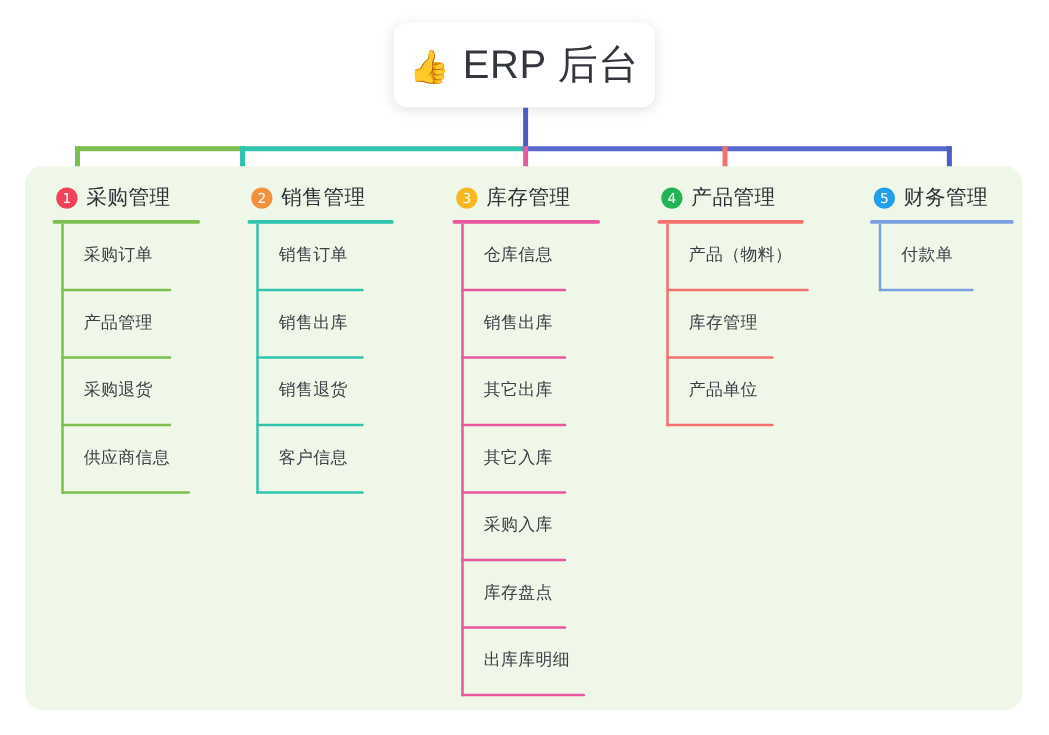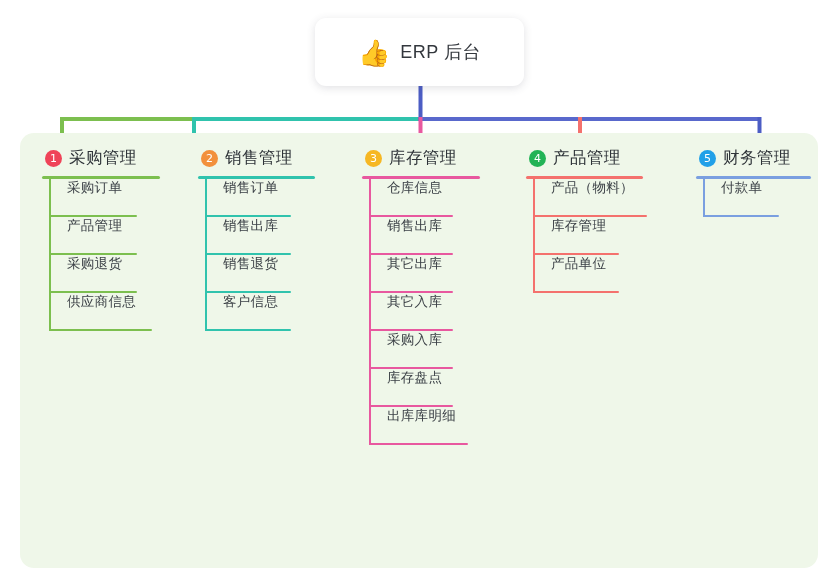--- a/index.html
+++ b/index.html
@@ -44,21 +44,21 @@
     gap: 10px;
     box-sizing: border-box;
   }
   #root-node .root-emoji {
     font-size: 26px;
     line-height: 1;
     display: inline-block;
     transform: translateY(1px);
   }
   #root-node .root-title {
-    font-size: 18px;
+    font-size: 32px;
     color: #33373d;
     letter-spacing: 0.5px;
     white-space: nowrap;
   }
 
   
   #connectors {
     position: absolute;
     left: 0;
     top: 0;
@@ -108,25 +108,25 @@
   }
   .branch-spine {
     position: absolute;
     left: 7px;
     top: 0;
     bottom: 0;
     width: 2px;
   }
   .leaf {
     position: relative;
-    height: 38px;
+    height: 54px;
     box-sizing: border-box;
     padding-left: 18px;
     display: flex;
-    align-items: flex-start;
+    align-items: center;
   }
   .leaf-label {
     font-size: 13.5px;
     color: #3b4046;
     padding-bottom: 5px;
     white-space: nowrap;
     letter-spacing: 0.3px;
   }
   .leaf-rule {
     position: absolute;

